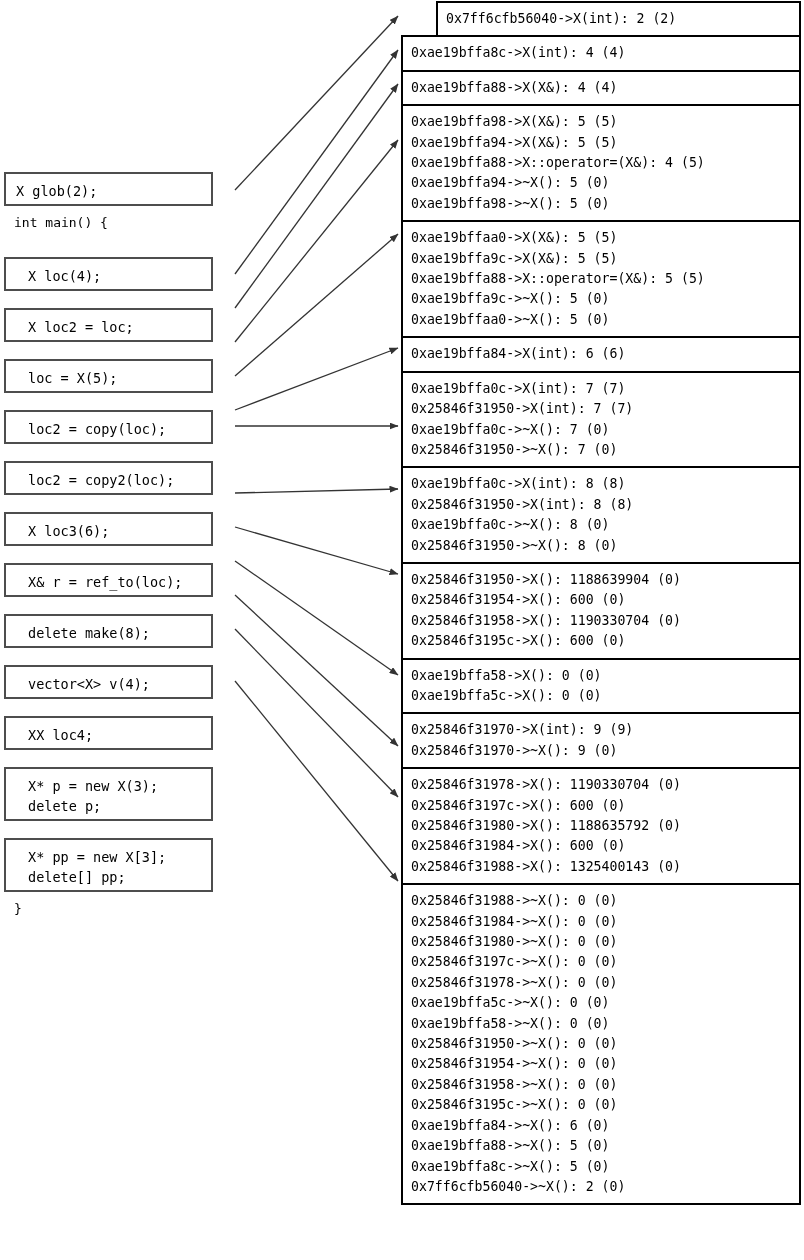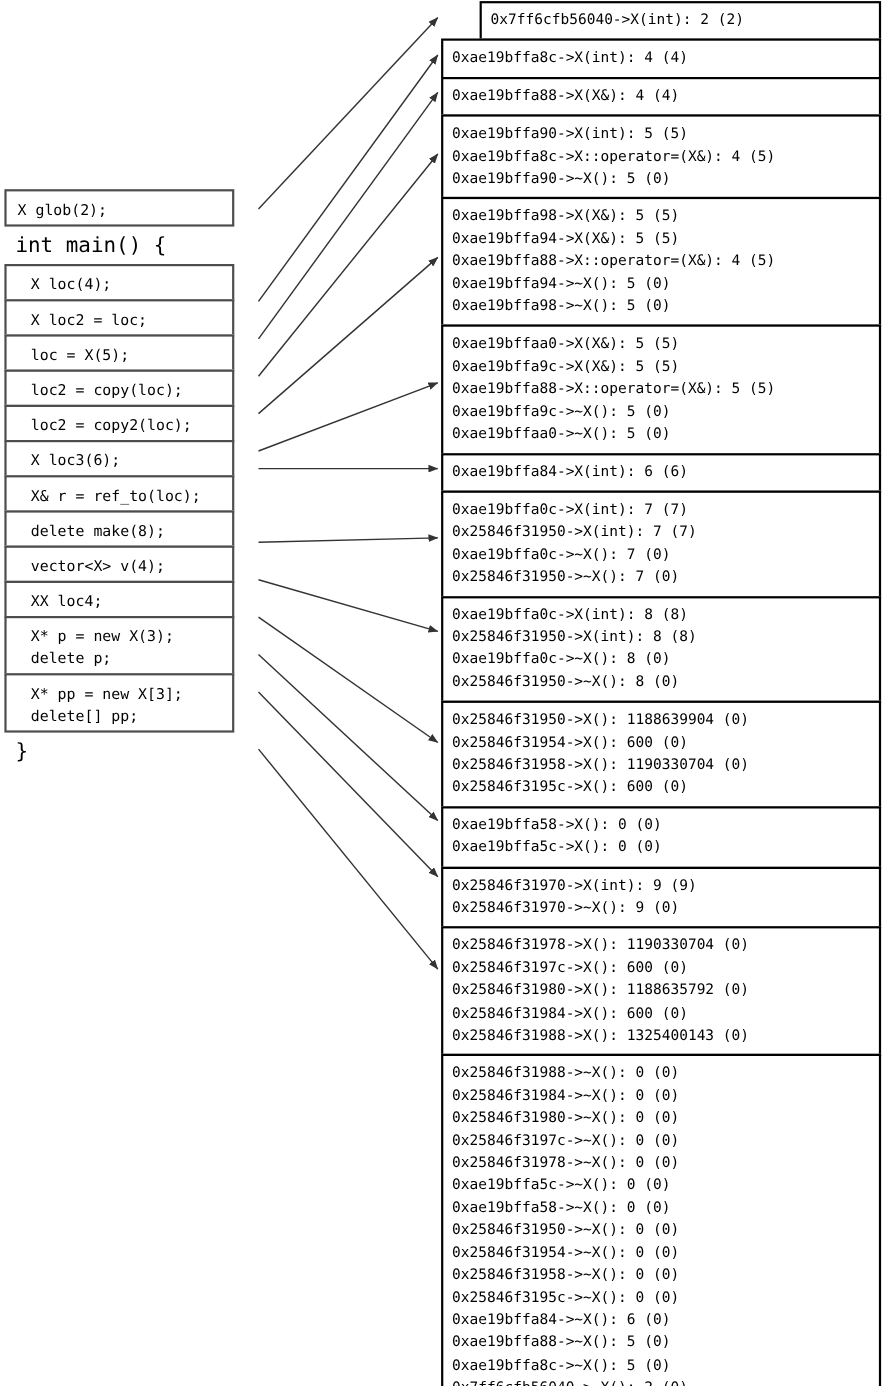--- a/index.html
+++ b/index.html
@@ -15,24 +15,24 @@
     box-sizing:border-box;
     border:2px solid #4d4d4d;
     background:#ffffff;
     font-size:13.5px;
     line-height:20px;
     color:#000;
     padding:6px 8px 6px 10px;
     white-space:pre;
     letter-spacing:0px;
   }
-  .code-box.indent{padding-left:22px;}
+  .code-box.indent{padding-left:22px;margin-top:17px;}
   .code-plain{
     border:none;background:transparent;
-    font-size:19px;line-height:20px;color:#000;
+    font-size:13px;line-height:20px;color:#000;
     padding:7px 8px 7px 10px;white-space:pre;
   }
   .h34{height:34px;padding-top:7px;}
   .h54{height:54px;padding-top:7px;}
   .stack{margin-top:-2px;}
 
   
   #out-col{position:absolute;left:401px;top:1px;width:400px;}
   .out-box{
     box-sizing:border-box;
@@ -102,21 +102,20 @@
 delete[] pp;</div>
       </div>
 
     <div class="code-plain">}</div>
   </div>
 
   <div id="out-col">
       <div class="out-box"><div class="out-line">0x7ff6cfb56040-&gt;X(int): 2 (2)</div></div>
       <div class="out-box"><div class="out-line">0xae19bffa8c-&gt;X(int): 4 (4)</div></div>
       <div class="out-box"><div class="out-line">0xae19bffa88-&gt;X(X&amp;): 4 (4)</div></div>
-      <div class="out-box"><div class="out-line">0xae19bffa90-&gt;X(int): 5 (5)</div><div class="out-line">0xae19bffa8c-&gt;X::operator=(X&amp;): 4 (5)</div><div class="out-line">0xae19bffa90-&gt;~X(): 5 (0)</div></div>
       <div class="out-box"><div class="out-line">0xae19bffa98-&gt;X(X&amp;): 5 (5)</div><div class="out-line">0xae19bffa94-&gt;X(X&amp;): 5 (5)</div><div class="out-line">0xae19bffa88-&gt;X::operator=(X&amp;): 4 (5)</div><div class="out-line">0xae19bffa94-&gt;~X(): 5 (0)</div><div class="out-line">0xae19bffa98-&gt;~X(): 5 (0)</div></div>
       <div class="out-box"><div class="out-line">0xae19bffaa0-&gt;X(X&amp;): 5 (5)</div><div class="out-line">0xae19bffa9c-&gt;X(X&amp;): 5 (5)</div><div class="out-line">0xae19bffa88-&gt;X::operator=(X&amp;): 5 (5)</div><div class="out-line">0xae19bffa9c-&gt;~X(): 5 (0)</div><div class="out-line">0xae19bffaa0-&gt;~X(): 5 (0)</div></div>
       <div class="out-box"><div class="out-line">0xae19bffa84-&gt;X(int): 6 (6)</div></div>
       <div class="out-box"><div class="out-line">0xae19bffa0c-&gt;X(int): 7 (7)</div><div class="out-line">0x25846f31950-&gt;X(int): 7 (7)</div><div class="out-line">0xae19bffa0c-&gt;~X(): 7 (0)</div><div class="out-line">0x25846f31950-&gt;~X(): 7 (0)</div></div>
       <div class="out-box"><div class="out-line">0xae19bffa0c-&gt;X(int): 8 (8)</div><div class="out-line">0x25846f31950-&gt;X(int): 8 (8)</div><div class="out-line">0xae19bffa0c-&gt;~X(): 8 (0)</div><div class="out-line">0x25846f31950-&gt;~X(): 8 (0)</div></div>
       <div class="out-box"><div class="out-line">0x25846f31950-&gt;X(): 1188639904 (0)</div><div class="out-line">0x25846f31954-&gt;X(): 600 (0)</div><div class="out-line">0x25846f31958-&gt;X(): 1190330704 (0)</div><div class="out-line">0x25846f3195c-&gt;X(): 600 (0)</div></div>
       <div class="out-box"><div class="out-line">0xae19bffa58-&gt;X(): 0 (0)</div><div class="out-line">0xae19bffa5c-&gt;X(): 0 (0)</div></div>
       <div class="out-box"><div class="out-line">0x25846f31970-&gt;X(int): 9 (9)</div><div class="out-line">0x25846f31970-&gt;~X(): 9 (0)</div></div>
       <div class="out-box"><div class="out-line">0x25846f31978-&gt;X(): 1190330704 (0)</div><div class="out-line">0x25846f3197c-&gt;X(): 600 (0)</div><div class="out-line">0x25846f31980-&gt;X(): 1188635792 (0)</div><div class="out-line">0x25846f31984-&gt;X(): 600 (0)</div><div class="out-line">0x25846f31988-&gt;X(): 1325400143 (0)</div></div>
       <div class="out-box"><div class="out-line">0x25846f31988-&gt;~X(): 0 (0)</div><div class="out-line">0x25846f31984-&gt;~X(): 0 (0)</div><div class="out-line">0x25846f31980-&gt;~X(): 0 (0)</div><div class="out-line">0x25846f3197c-&gt;~X(): 0 (0)</div><div class="out-line">0x25846f31978-&gt;~X(): 0 (0)</div><div class="out-line">0xae19bffa5c-&gt;~X(): 0 (0)</div><div class="out-line">0xae19bffa58-&gt;~X(): 0 (0)</div><div class="out-line">0x25846f31950-&gt;~X(): 0 (0)</div><div class="out-line">0x25846f31954-&gt;~X(): 0 (0)</div><div class="out-line">0x25846f31958-&gt;~X(): 0 (0)</div><div class="out-line">0x25846f3195c-&gt;~X(): 0 (0)</div><div class="out-line">0xae19bffa84-&gt;~X(): 6 (0)</div><div class="out-line">0xae19bffa88-&gt;~X(): 5 (0)</div><div class="out-line">0xae19bffa8c-&gt;~X(): 5 (0)</div><div class="out-line">0x7ff6cfb56040-&gt;~X(): 2 (0)</div></div>

